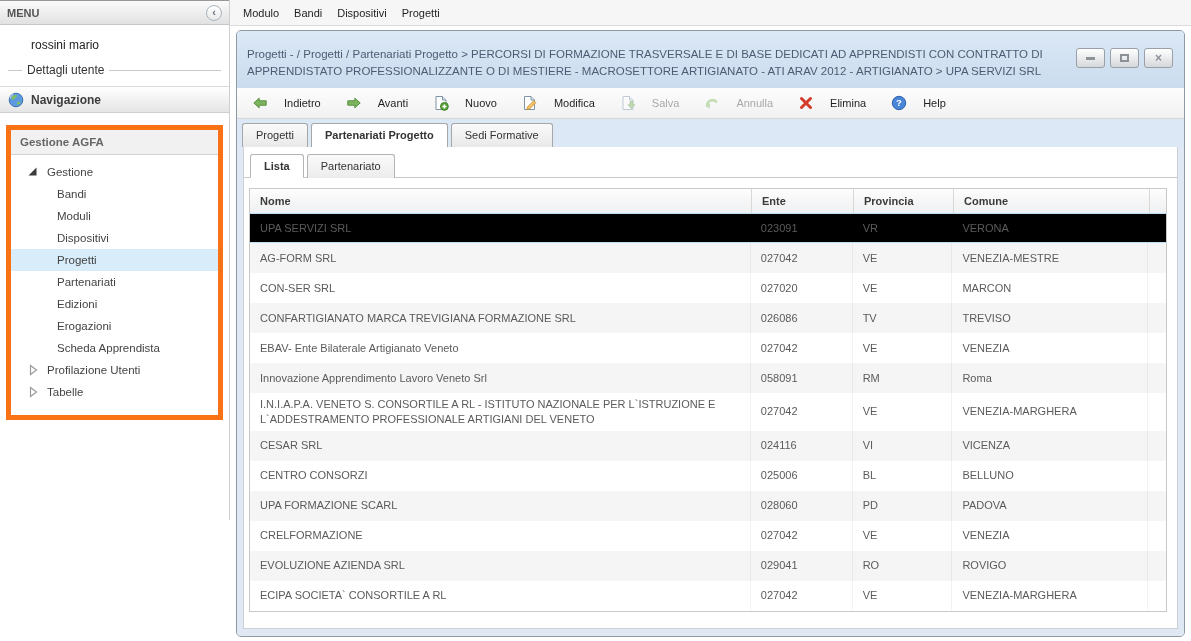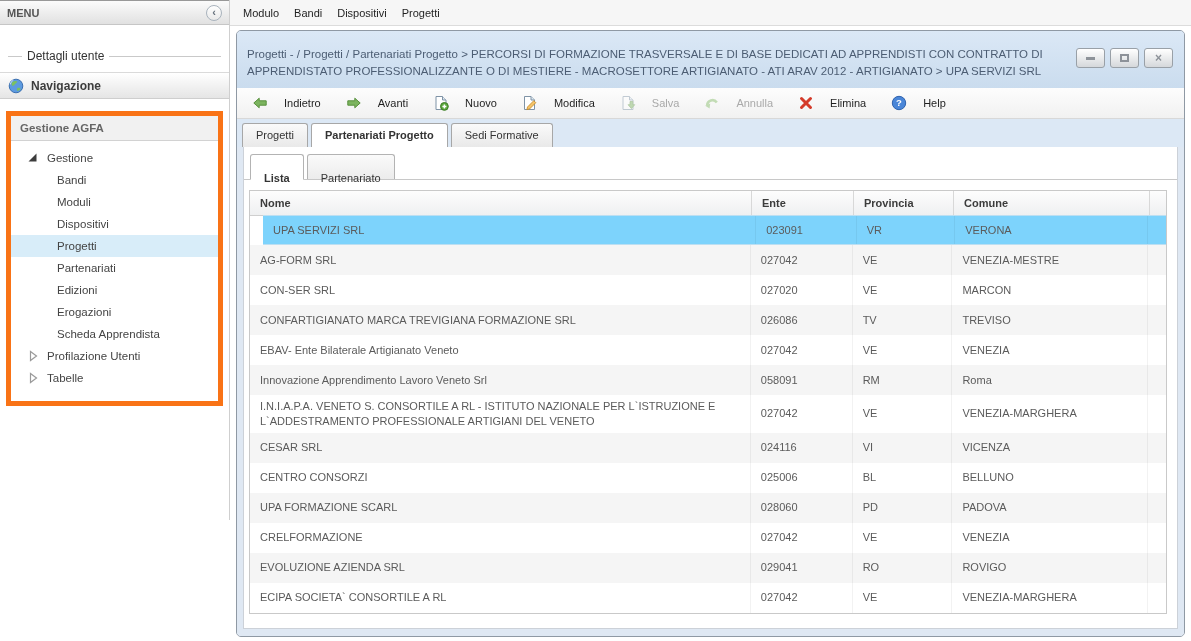--- a/index.html
+++ b/index.html
@@ -70,51 +70,52 @@
   .tabstrip { height:28px; background:#dce8f5; padding:4px 0 0 5px; display:flex; gap:3px; }
   .tab { padding:0 13px; height:24px; line-height:23px;
     background:linear-gradient(#fafafa,#e9e9e9); border:1px solid #a7a7a7; border-bottom:none;
     border-radius:3px 3px 0 0; color:#333; cursor:pointer; }
   .tab.active { background:#fff; font-weight:bold; }
 
   
   .content { flex:1; background:#dfe8f3; padding:0 6px 7px 6px; }
   .inner { background:#fff; height:100%; border:1px solid #ccd1d8; border-top:none; }
   .subtabstrip { padding:7px 0 0 6px; display:flex; gap:3px; border-bottom:1px solid #c8c8c8; }
-  .subtab { padding:12px 13px; height:24px; line-height:23px; margin-bottom:-1px;
+  .subtab { padding:0 13px; height:24px; line-height:23px; margin-bottom:-1px;
     background:linear-gradient(#fafafa,#ececec); border:1px solid #b3b3b3; border-bottom:none;
     border-radius:3px 3px 0 0; color:#333; cursor:pointer; }
   .subtab.active { background:#fff; font-weight:bold; border-bottom:1px solid #fff; }
 
   
   .grid { margin:10px 0 0 5px; width:918px; border:1px solid #c9c9c9; }
   .grid-header { display:flex; height:25px; background:linear-gradient(#fdfdfd,#eff0f1);
     border-bottom:1px solid #cfcfcf; font-weight:bold; color:#3c3c3c; }
   .hcell { display:flex; align-items:center; padding-left:10px; cursor:pointer;text-align:center; }
   .hcell + .hcell { border-left:1px solid #d8d8d8; }
   .col-nome { width:501px; } .col-istat { width:102px; } .col-prov { width:100px; }
   .col-comune { width:196px; } .col-spare { flex:1; }
   .grid-row { display:flex; min-height:30px; color:#5b5b5b; cursor:pointer; }
   .grid-row.even { background:#f5f5f5; }
-  .grid-row.selected { background:#7dd3fc; border-top:1px solid #bcdff2;
-    border-bottom:1px solid #bcdff2; min-height:30px; margin-top:-1px;margin-left:13px; }
+  .grid-row.selected { background:#000000; border-top:1px solid #bcdff2;
+    border-bottom:1px solid #bcdff2; min-height:30px; margin-top:-1px; }
   .cell { display:flex; align-items:center; padding:4px 8px 4px 10px; line-height:1.35; }
   .cell + .cell { border-left:1px solid rgba(0,0,0,0.05); }
 </style>
 </head>
 <body>
 
 <div id="sidebar">
   <div class="menu-header">
     <span>MENU</span>
     <span class="collapse-btn">‹</span>
   </div>
 
 
   <div class="user-block">
+    <div class="user-name">rossini mario</div>
     <div class="legend-rule">
       <span>Dettagli utente</span>
     </div>
   </div>
 
   <div class="section-header">
     <span class="tree-icon">
       <svg width="16" height="16" viewBox="0 0 16 16">
         <circle cx="8" cy="8" r="6.8" fill="#5d9ae0" stroke="#3a6fb0"></circle>
         <path d="M3.7 5.2 c1-2.1 4.1-2.7 5.6-1.6 c-0.5 1.5-2 2-3 3.5 c-1 1.5-3.1 0.6-2.6-1.9z" fill="#7cc15e"></path>

